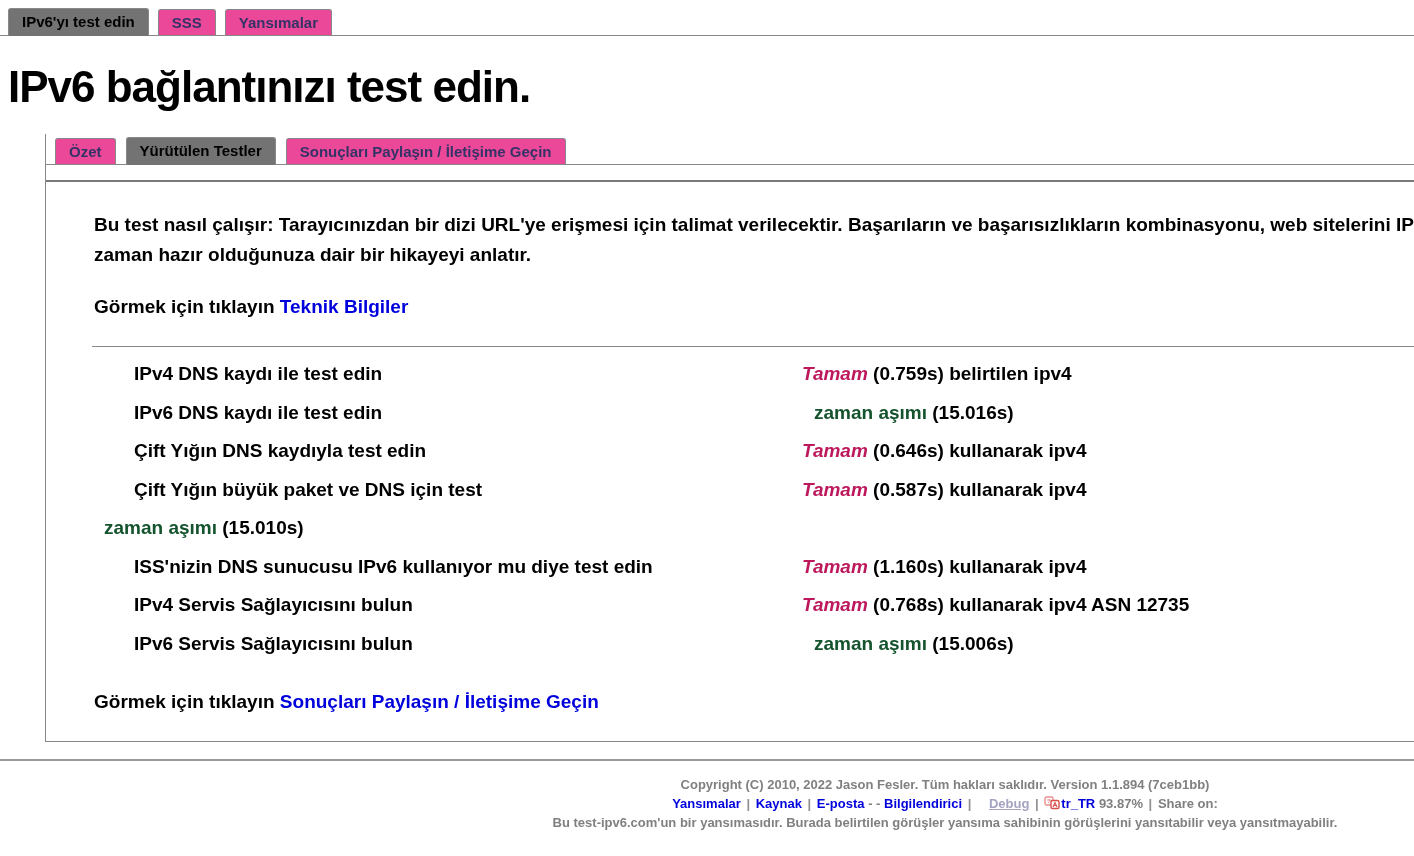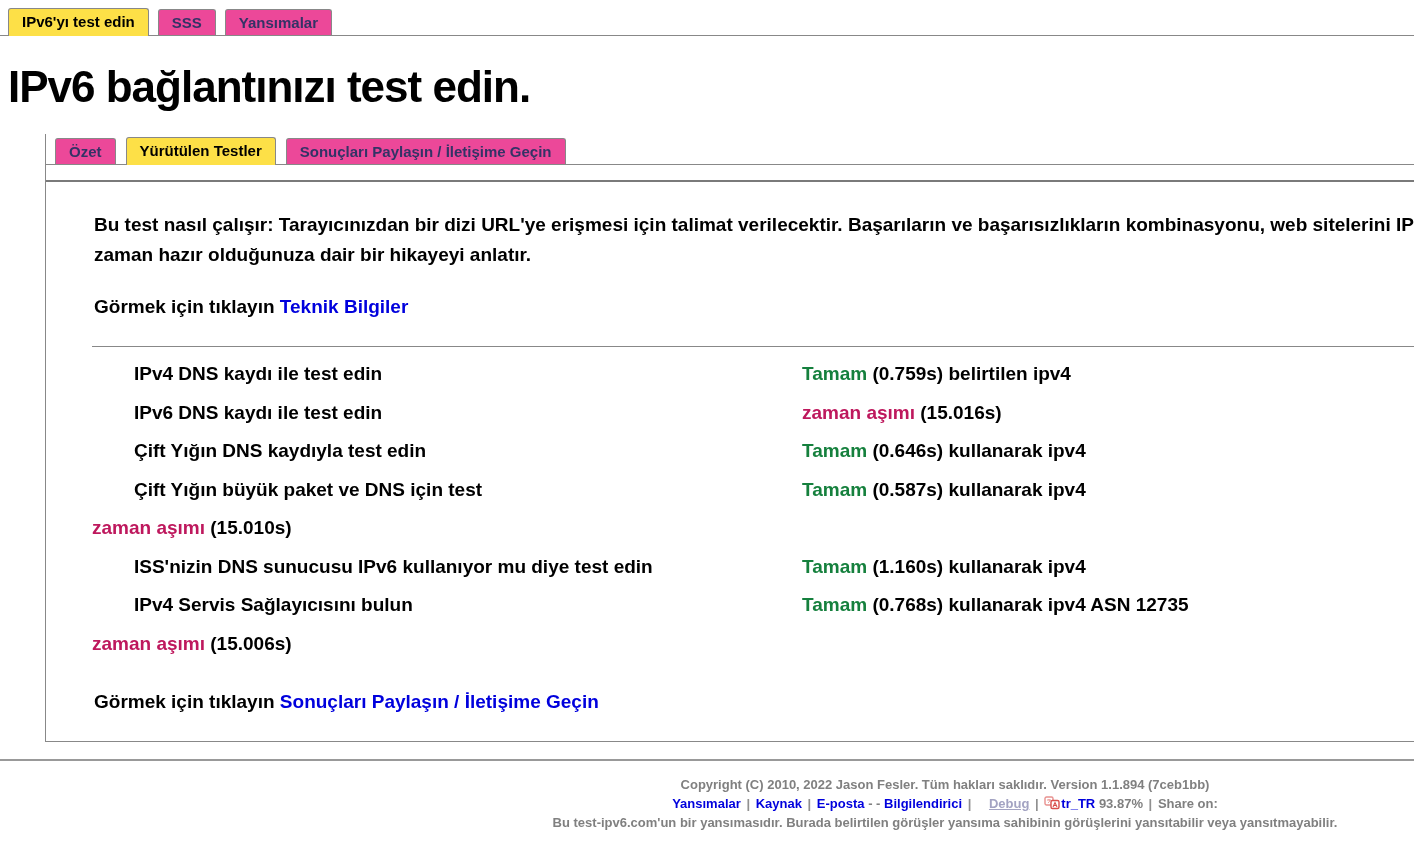--- a/index.html
+++ b/index.html
@@ -28,21 +28,21 @@
     padding: 4px 13px 4px 13px;
     border: 1px solid #888888;
     border-bottom: none;
     border-radius: 3px 3px 0 0;
     background: #ec4899;
     color: #333366;
     cursor: pointer;
     white-space: nowrap;
   }
   .tab.active {
-    background: #fde047;
+    background: #737373;
     color: #000000;
     margin-bottom: -1px;
     padding-bottom: 6px;
     text-align: center;
   }
 
   
   h1.page-title {
     font-size: 44px;
     font-weight: bold;
@@ -115,22 +115,22 @@
     padding-left: 8px;
     white-space: nowrap;
     margin-left: 34px;
   }
   .result-value {
     font-size: 19px;
     font-weight: bold;
     color: #000000;
     white-space: nowrap;
   }
-  .status.ok { color: #15803d; }
-  .status.timeout { color: #be185d; }
+  .status.ok { color: #be185d; font-style: italic; }
+  .status.timeout { color: #14532d; margin-left: 12px; }
   .share-line {
     font-size: 19px;
     font-weight: bold;
     margin: 20px 0 4px 2px;
   }
 
   
   .footer-rule {
     border: none;
     border-top: 2px solid #999999;
@@ -231,20 +231,21 @@
           </span>
         </div>
         <div class="result-row">
           <span class="result-name">IPv4 Servis Sağlayıcısını bulun</span>
           <span class="result-value">
             <span class="status ok">Tamam</span>
             <span>(0.768s) kullanarak ipv4 ASN 12735</span>
           </span>
         </div>
         <div class="result-row">
+          <span class="result-name">IPv6 Servis Sağlayıcısını bulun</span>
           <span class="result-value">
             <span class="status timeout">zaman aşımı</span>
             <span>(15.006s)</span>
           </span>
         </div>
       </div>
 
       <div class="share-line">
         <span>Görmek için tıklayın</span>
         <a class="blue-link">Sonuçları Paylaşın / İletişime Geçin</a>

